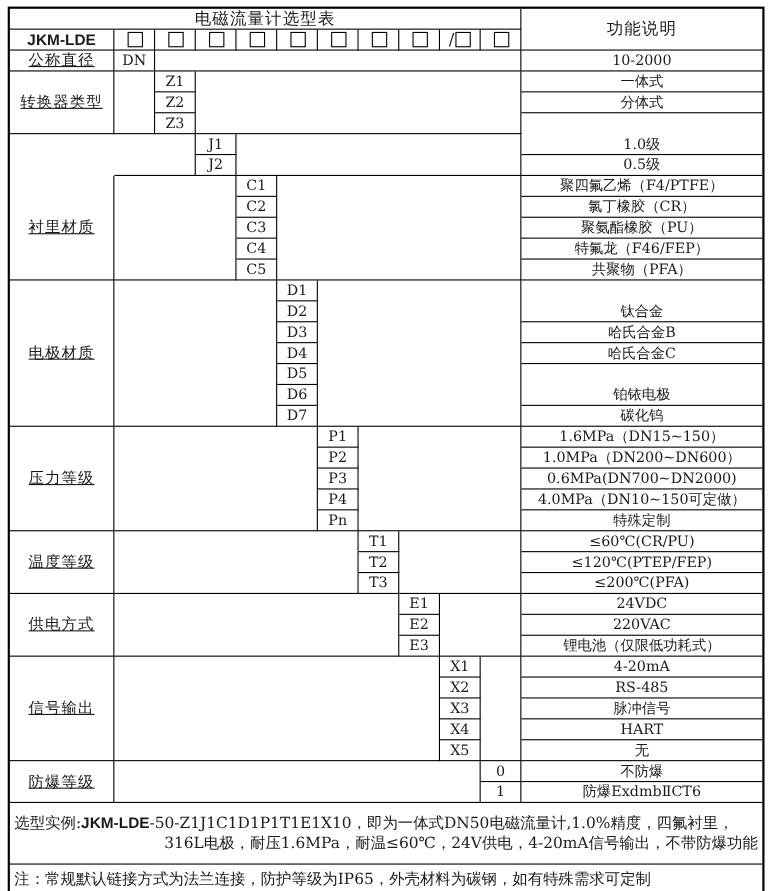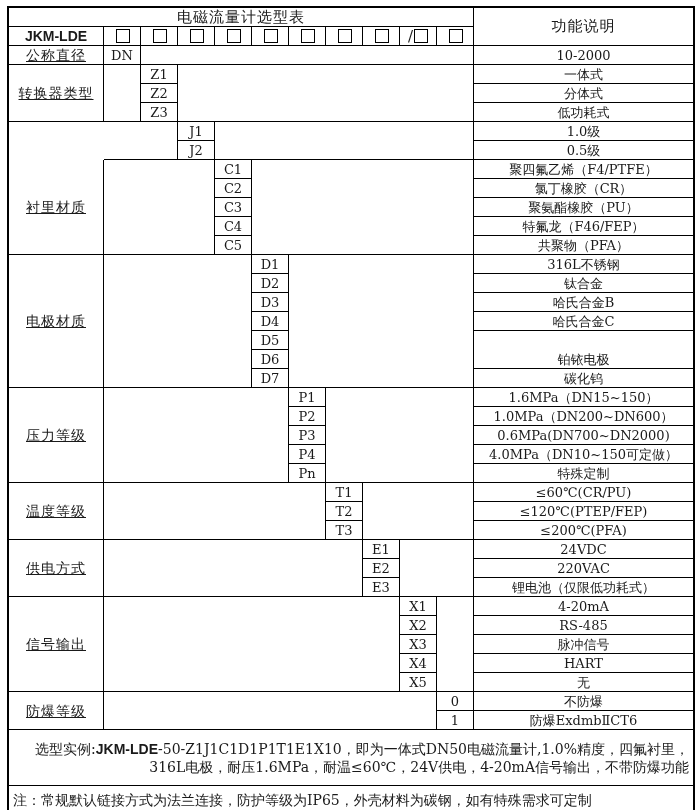--- a/index.html
+++ b/index.html
@@ -27,21 +27,21 @@
   .no-r{border-right:none;}
   .no-b{border-bottom:none;}
   .title,.fnh{font-size:15px;letter-spacing:1px;}
   .lbl{letter-spacing:1px;text-decoration:underline;}
   .prefix{font-family:"Liberation Sans",sans-serif;font-weight:700;font-size:14px;}
   .code{font-size:13px;}
   .desc{font-size:13px;text-align:center;}
   .box{width:12px;height:12px;border:1px solid #000;display:inline-block;background:#fff;}
   .slash{font-size:15px;margin-right:1px;}
   .example{flex-direction:column;align-items:stretch;justify-content:center;gap:4px;padding:0 4px;font-size:14px;}
-  .ex-l1{text-align:right;}
+  .ex-l1{text-align:left;}
   .ex-l2{text-align:right;}
   .ex-model{font-family:"Liberation Sans",sans-serif;font-weight:700;}
   .note{justify-content:flex-start;padding-left:4px;font-size:14px;}
 </style>
 </head>
 <body>
 
 <div class="wrap">
   <div class="tbl">
 
@@ -96,21 +96,20 @@
     <div class="c desc no-r" style="grid-area:3/12/4/13">10-2000</div>
 
     <div class="c lbl" style="grid-area:4/1/7/2">转换器类型</div>
     <div class="c" style="grid-area:4/2/7/3"></div>
     <div class="c code" style="grid-area:4/3/5/4">Z1</div>
     <div class="c code" style="grid-area:5/3/6/4">Z2</div>
     <div class="c code" style="grid-area:6/3/7/4">Z3</div>
     <div class="c" style="grid-area:4/4/7/12"></div>
     <div class="c desc no-r" style="grid-area:4/12/5/13">一体式</div>
     <div class="c desc no-r" style="grid-area:5/12/6/13">分体式</div>
-    <div class="c desc no-r" style="grid-area:6/12/7/13">低功耗式</div>
 
     <div class="c" style="grid-area:7/2/9/4"></div>
     <div class="c code" style="grid-area:7/4/8/5">J1</div>
     <div class="c code" style="grid-area:8/4/9/5">J2</div>
     <div class="c" style="grid-area:7/5/9/12"></div>
     <div class="c desc no-r" style="grid-area:7/12/8/13">1.0级</div>
     <div class="c desc no-r" style="grid-area:8/12/9/13">0.5级</div>
 
     <div class="c lbl" style="grid-area:9/1/14/2">衬里材质</div>
     <div class="c" style="grid-area:9/2/14/5"></div>
@@ -129,21 +128,20 @@
     <div class="c lbl" style="grid-area:14/1/21/2">电极材质</div>
     <div class="c" style="grid-area:14/2/21/6"></div>
     <div class="c code" style="grid-area:14/6/15/7">D1</div>
     <div class="c code" style="grid-area:15/6/16/7">D2</div>
     <div class="c code" style="grid-area:16/6/17/7">D3</div>
     <div class="c code" style="grid-area:17/6/18/7">D4</div>
     <div class="c code" style="grid-area:18/6/19/7">D5</div>
     <div class="c code" style="grid-area:19/6/20/7">D6</div>
     <div class="c code" style="grid-area:20/6/21/7">D7</div>
     <div class="c" style="grid-area:14/7/21/12"></div>
-    <div class="c desc no-r" style="grid-area:14/12/15/13">316L不锈钢</div>
     <div class="c desc no-r" style="grid-area:15/12/16/13">钛合金</div>
     <div class="c desc no-r" style="grid-area:16/12/17/13">哈氏合金B</div>
     <div class="c desc no-r" style="grid-area:17/12/18/13">哈氏合金C</div>
     <div class="c desc no-r" style="grid-area:19/12/20/13">铂铱电极</div>
     <div class="c desc no-r" style="grid-area:20/12/21/13">碳化钨</div>
 
     <div class="c lbl" style="grid-area:21/1/26/2">压力等级</div>
     <div class="c" style="grid-area:21/2/26/7"></div>
     <div class="c code" style="grid-area:21/7/22/8">P1</div>
     <div class="c code" style="grid-area:22/7/23/8">P2</div>

